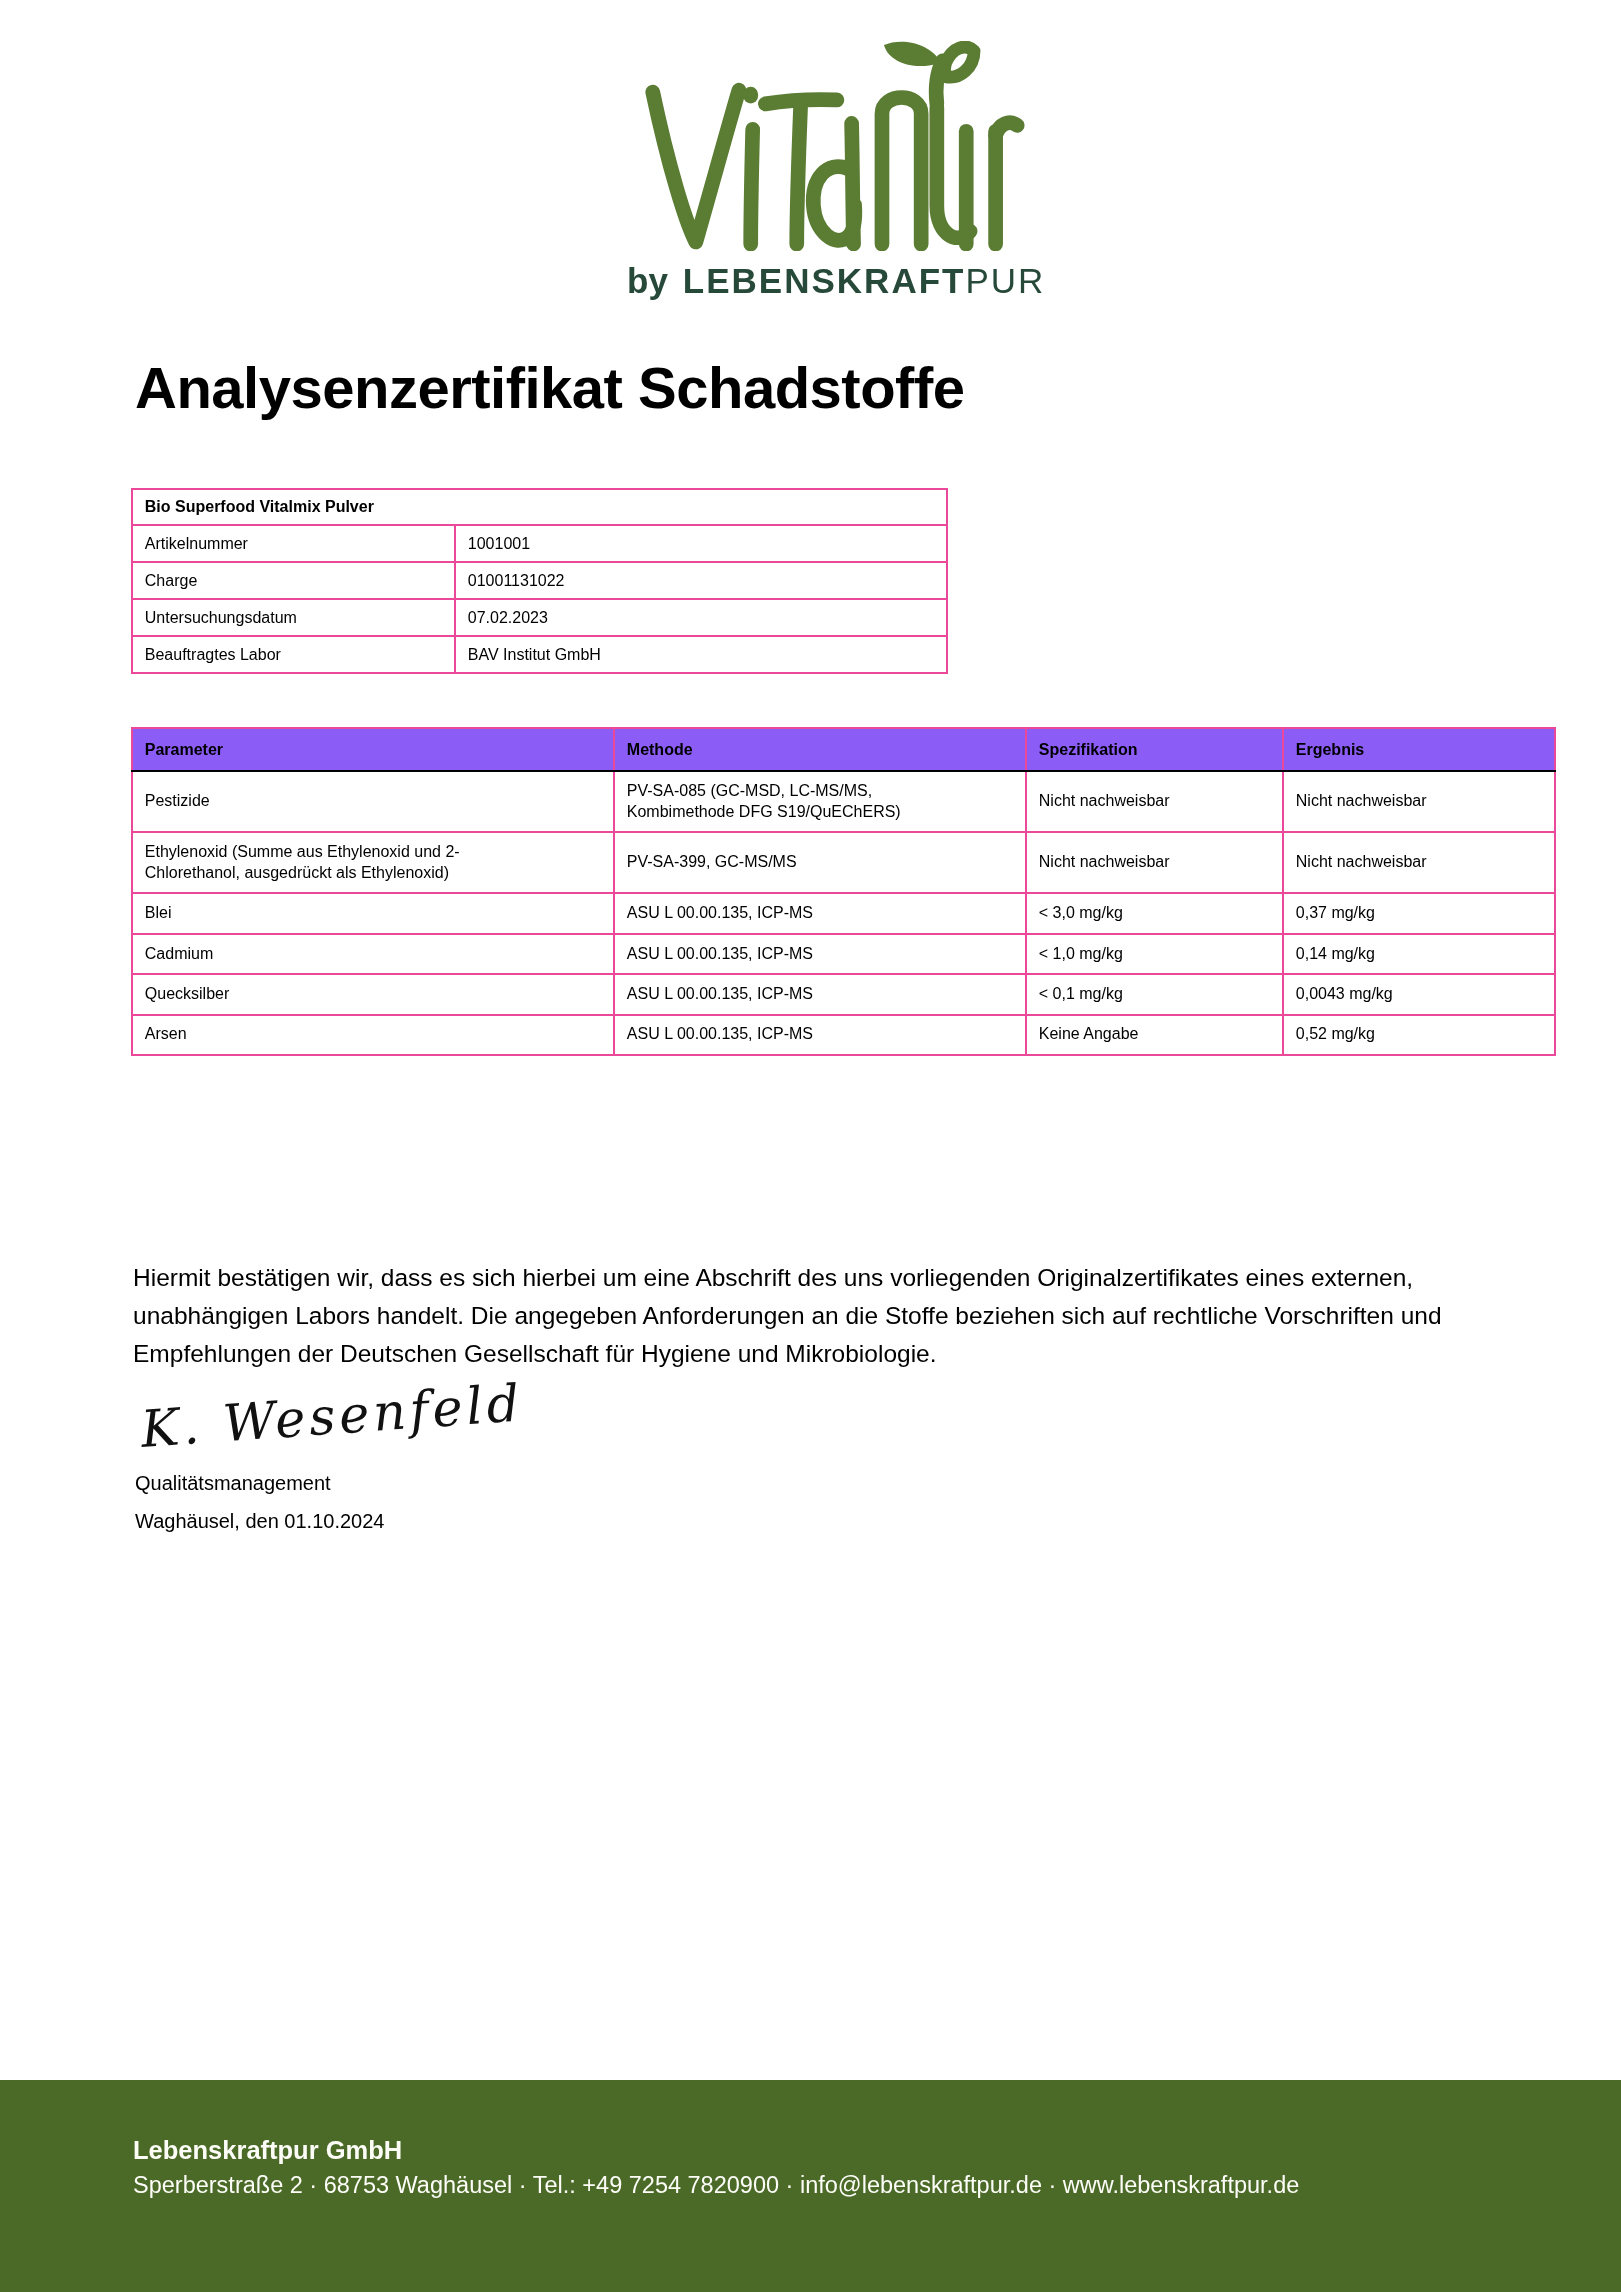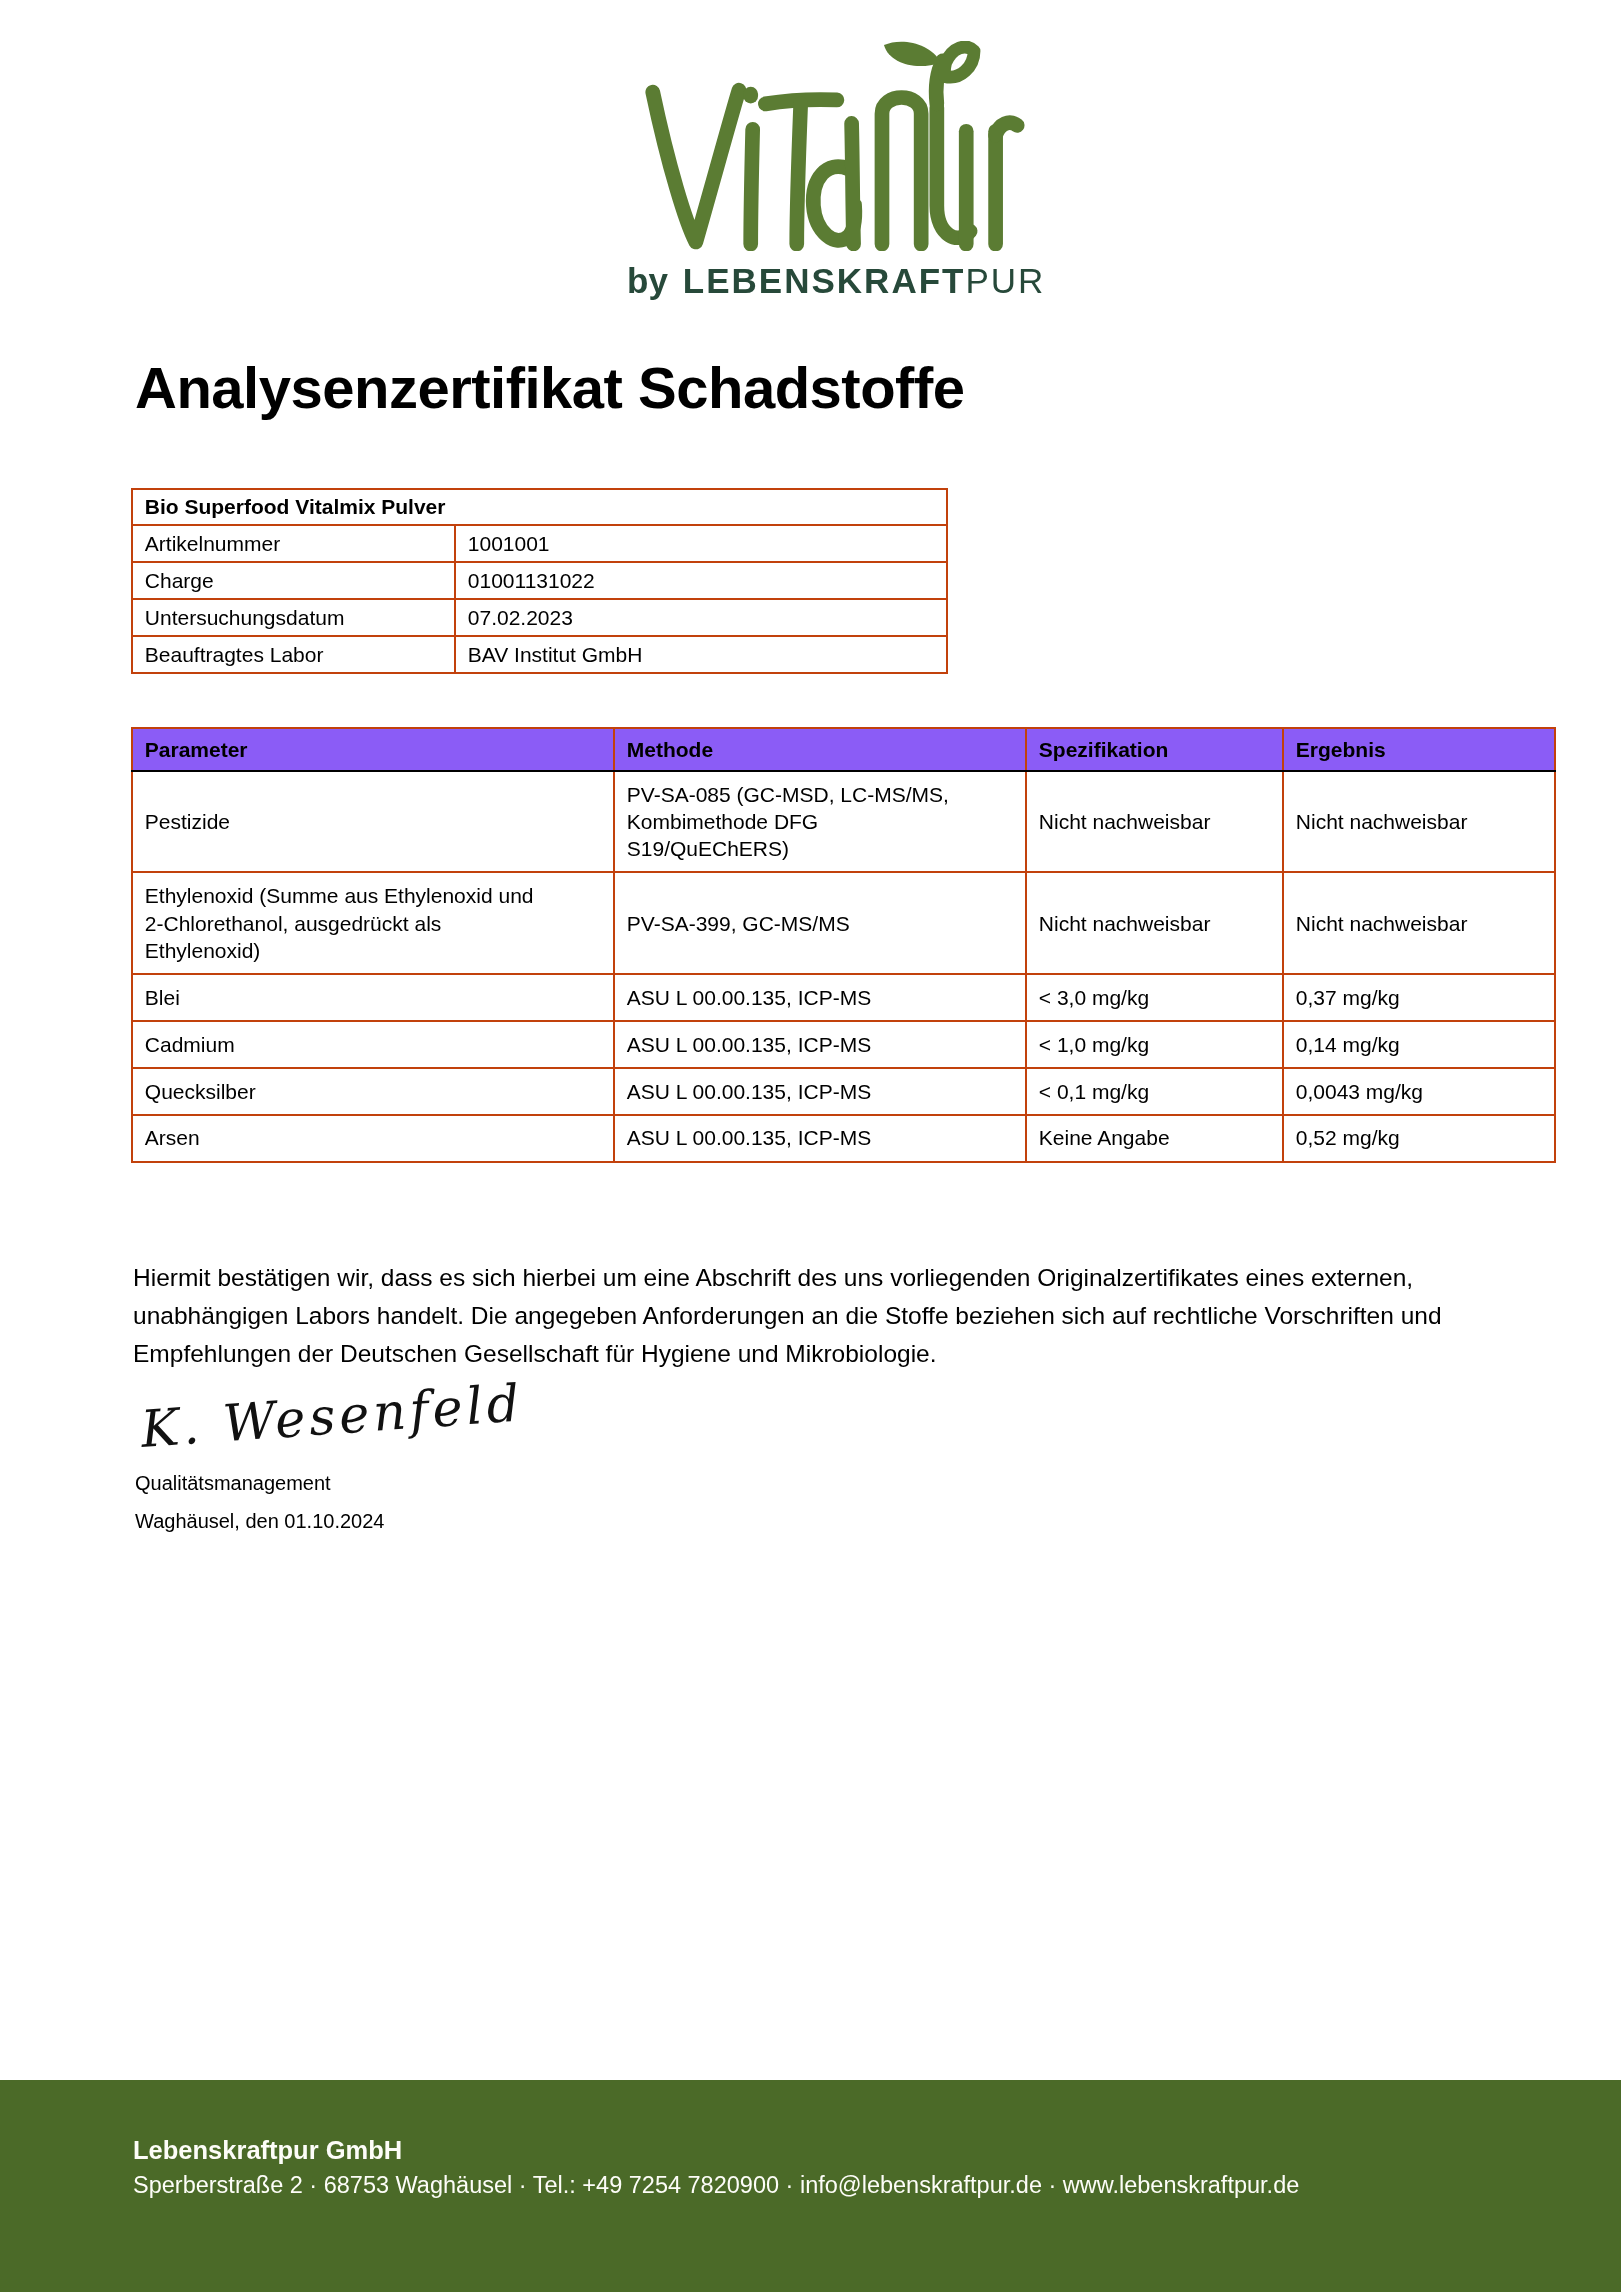--- a/index.html
+++ b/index.html
@@ -26,21 +26,21 @@
 
   
   .title {
     position:absolute; left:135px; top:359px;
     font-size:58px; font-weight:700; line-height:1;
     letter-spacing:-0.5px;
   }
 
   
   table { border-collapse:collapse; table-layout:fixed; }
-  td, th { border:2px solid #c2410c; font-size:21px; font-weight:400; text-align:left; vertical-align:middle; }
+  td, th { border:2px solid #ec4899; font-size:16px; font-weight:400; text-align:left; vertical-align:middle; }
 
   .product-table { position:absolute; left:131px; top:488px; width:815px; }
   .product-table th { font-weight:700; padding:3.9px 11.8px; height:36px; }
   .product-table td { padding:3.9px 11.8px; height:37px; }
 
   .results-table { position:absolute; left:131px; top:727px; width:1423px; }
   .results-table thead th {
     background:#8b5cf6; font-weight:700;
     padding:6.9px 11.8px; height:43px;
     border-bottom:2.9px solid #000;

